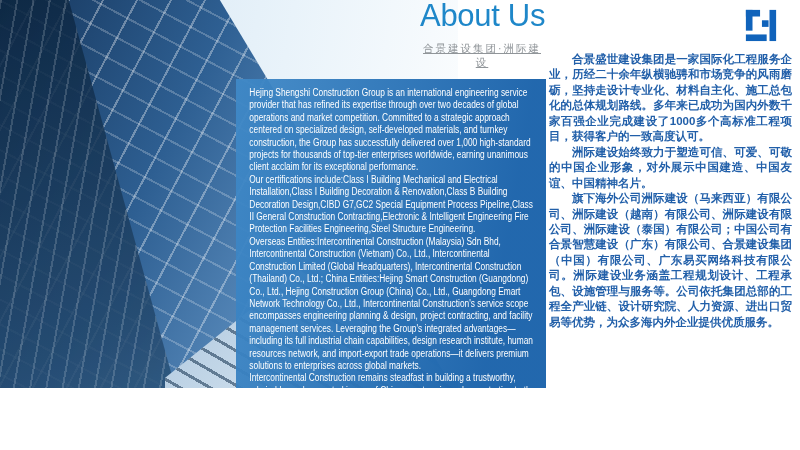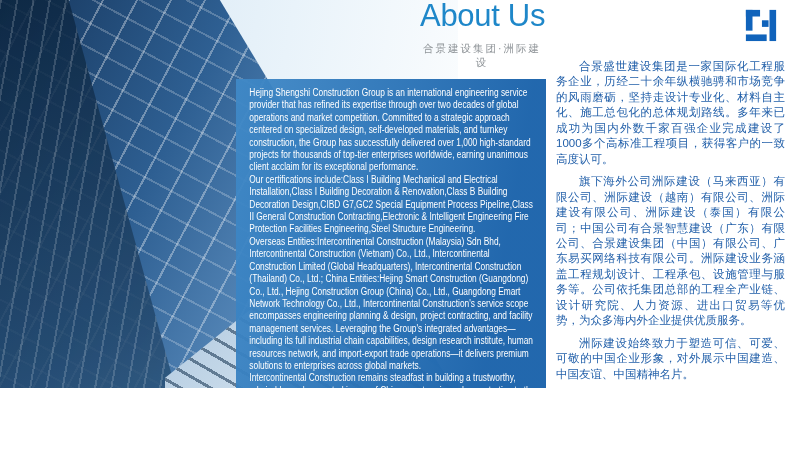--- a/index.html
+++ b/index.html
@@ -27,36 +27,36 @@
     clip-path:polygon(0 60%,46% 0,100% 62%,100% 100%,0 100%);}
   .ph-base{position:absolute;left:150px;right:0;bottom:0;height:26px;
     background:repeating-linear-gradient(90deg,#2f4f70 0 3px,#6c8fb0 3px 7px,#8aa9c6 7px 9px);}
   .ph-corner{position:absolute;left:0;bottom:0;width:200px;height:45px;
     background:linear-gradient(to top,rgba(8,20,35,.92),rgba(8,20,35,0));}
 
   
   .title{position:absolute;left:420px;top:-2px;font-size:31px;letter-spacing:-.3px;
          color:#1e87c9;font-weight:400;}
   .subtitle{position:absolute;left:418px;top:42px;width:128px;text-align:center;
-            font-size:10.5px;letter-spacing:2px;color:#909599;}
+            font-size:10.5px;letter-spacing:2px;color:#909599;text-decoration:underline;}
   .logo{position:absolute;left:744px;top:6px;width:34px;height:38px;}
   .logo svg{display:block;width:100%;height:100%;}
 
   
   .overlay{position:absolute;left:236px;top:63px;width:310px;height:365px;overflow:hidden;
            background:linear-gradient(100deg,rgba(64,137,199,.95) 0%,rgba(27,99,171,.97) 80%);
            box-shadow:0 0 0 0 transparent;margin-top:16px;}
   .overlay-inner{width:345px;transform:scaleX(.835);transform-origin:0 0;
                  padding:8px 0 0 16px;color:#fff;font-size:10px;line-height:12.4px;}
   .overlay-inner p{margin:0;}
 
   
   .zh-col{position:absolute;left:549px;top:52px;width:243px;color:#215fa9;
           font-size:11.5px;line-height:15.45px;text-align:justify;}
-  .zh-col p{margin:7px;text-indent:2em;}
+  .zh-col p{margin:0;text-indent:2em;font-weight:bold;}
 
   
   .website{position:absolute;left:346px;top:428px;font-size:9px;font-weight:700;
            letter-spacing:4.6px;color:#c9ced2;white-space:nowrap;text-align:right;}
   .rule{position:absolute;left:487px;top:437px;width:278px;height:3px;
         background:linear-gradient(#9d9d9d 0,#9d9d9d 2px,#e2e2e2 2px,#e2e2e2 3px);}
   .sq-blue{position:absolute;left:770px;top:428px;width:14px;height:14px;background:#29b1e8;}
   .sq-green{position:absolute;left:783px;top:421px;width:7px;height:7px;background:#3cb54b;}
 </style>
 </head>
@@ -88,22 +88,22 @@
     <div class="overlay-inner">
       <p>Hejing Shengshi Construction Group is an international engineering service provider that has refined its expertise through over two decades of global operations and market competition. Committed to a strategic approach centered on specialized design, self-developed materials, and turnkey construction, the Group has successfully delivered over 1,000 high-standard projects for thousands of top-tier enterprises worldwide, earning unanimous client acclaim for its exceptional performance.</p>
       <p>Our certifications include:Class I Building Mechanical and Electrical Installation,Class I Building Decoration &amp; Renovation,Class B Building Decoration Design,CIBD G7,GC2 Special Equipment Process Pipeline,Class II General Construction Contracting,Electronic &amp; Intelligent Engineering Fire Protection Facilities Engineering,Steel Structure Engineering.</p>
       <p>Overseas Entities:Intercontinental Construction (Malaysia) Sdn Bhd, Intercontinental Construction (Vietnam) Co., Ltd.,  Intercontinental Construction Limited (Global Headquarters),  Intercontinental Construction (Thailand) Co., Ltd.;  China Entities:Hejing Smart Construction (Guangdong) Co., Ltd.,  Hejing Construction Group (China) Co., Ltd.,  Guangdong Emart Network Technology Co., Ltd.,  Intercontinental Construction's service scope encompasses engineering planning &amp; design, project contracting, and facility management services. Leveraging the Group's integrated advantages—including its full industrial chain capabilities, design research institute, human resources network, and import-export trade operations—it delivers premium solutions to enterprises across global markets.</p>
       <p>Intercontinental Construction remains steadfast in building a trustworthy, admirable, and respected image of Chinese enterprises, demonstrating to the world China's engineering excellence, collaborative partnership, and core values.</p>
     </div>
   </div>
 
   <div class="zh-col">
     <p>合景盛世建设集团是一家国际化工程服务企业，历经二十余年纵横驰骋和市场竞争的风雨磨砺，坚持走设计专业化、材料自主化、施工总包化的总体规划路线。多年来已成功为国内外数千家百强企业完成建设了1000多个高标准工程项目，获得客户的一致高度认可。</p>
+    <p>洲际建设始终致力于塑造可信、可爱、可敬的中国企业形象，对外展示中国建造、中国友谊、中国精神名片。</p>
     <p>旗下海外公司洲际建设（马来西亚）有限公司、洲际建设（越南）有限公司、洲际建设有限公司、洲际建设（泰国）有限公司；中国公司有合景智慧建设（广东）有限公司、合景建设集团（中国）有限公司、广东易买网络科技有限公司。洲际建设业务涵盖工程规划设计、工程承包、设施管理与服务等。公司依托集团总部的工程全产业链、设计研究院、人力资源、进出口贸易等优势，为众多海内外企业提供优质服务。</p>
-    <p>洲际建设始终致力于塑造可信、可爱、可敬的中国企业形象，对外展示中国建造、中国友谊、中国精神名片。</p>
   </div>
 
   <div class="website">WWW.HEJSY.COM</div>
   <div class="rule"></div>
   <div class="sq-blue"></div>
   <div class="sq-green"></div>
 
 </div>
 
 </body></html>

